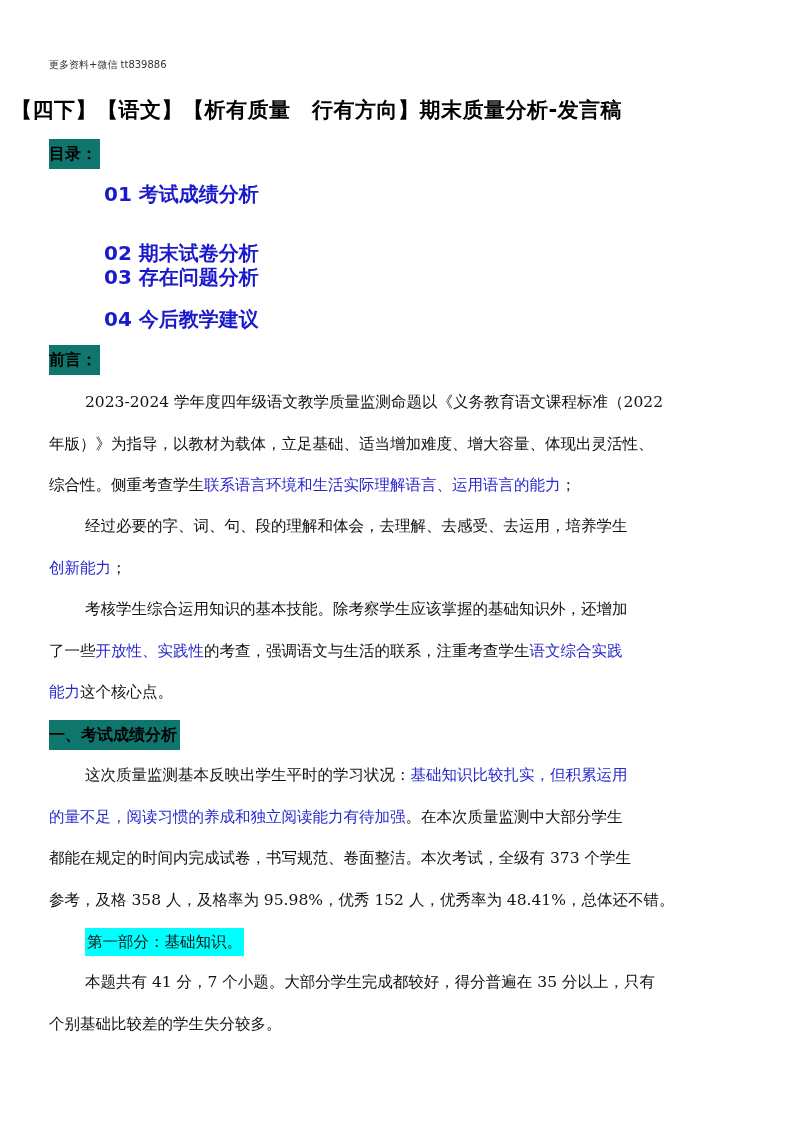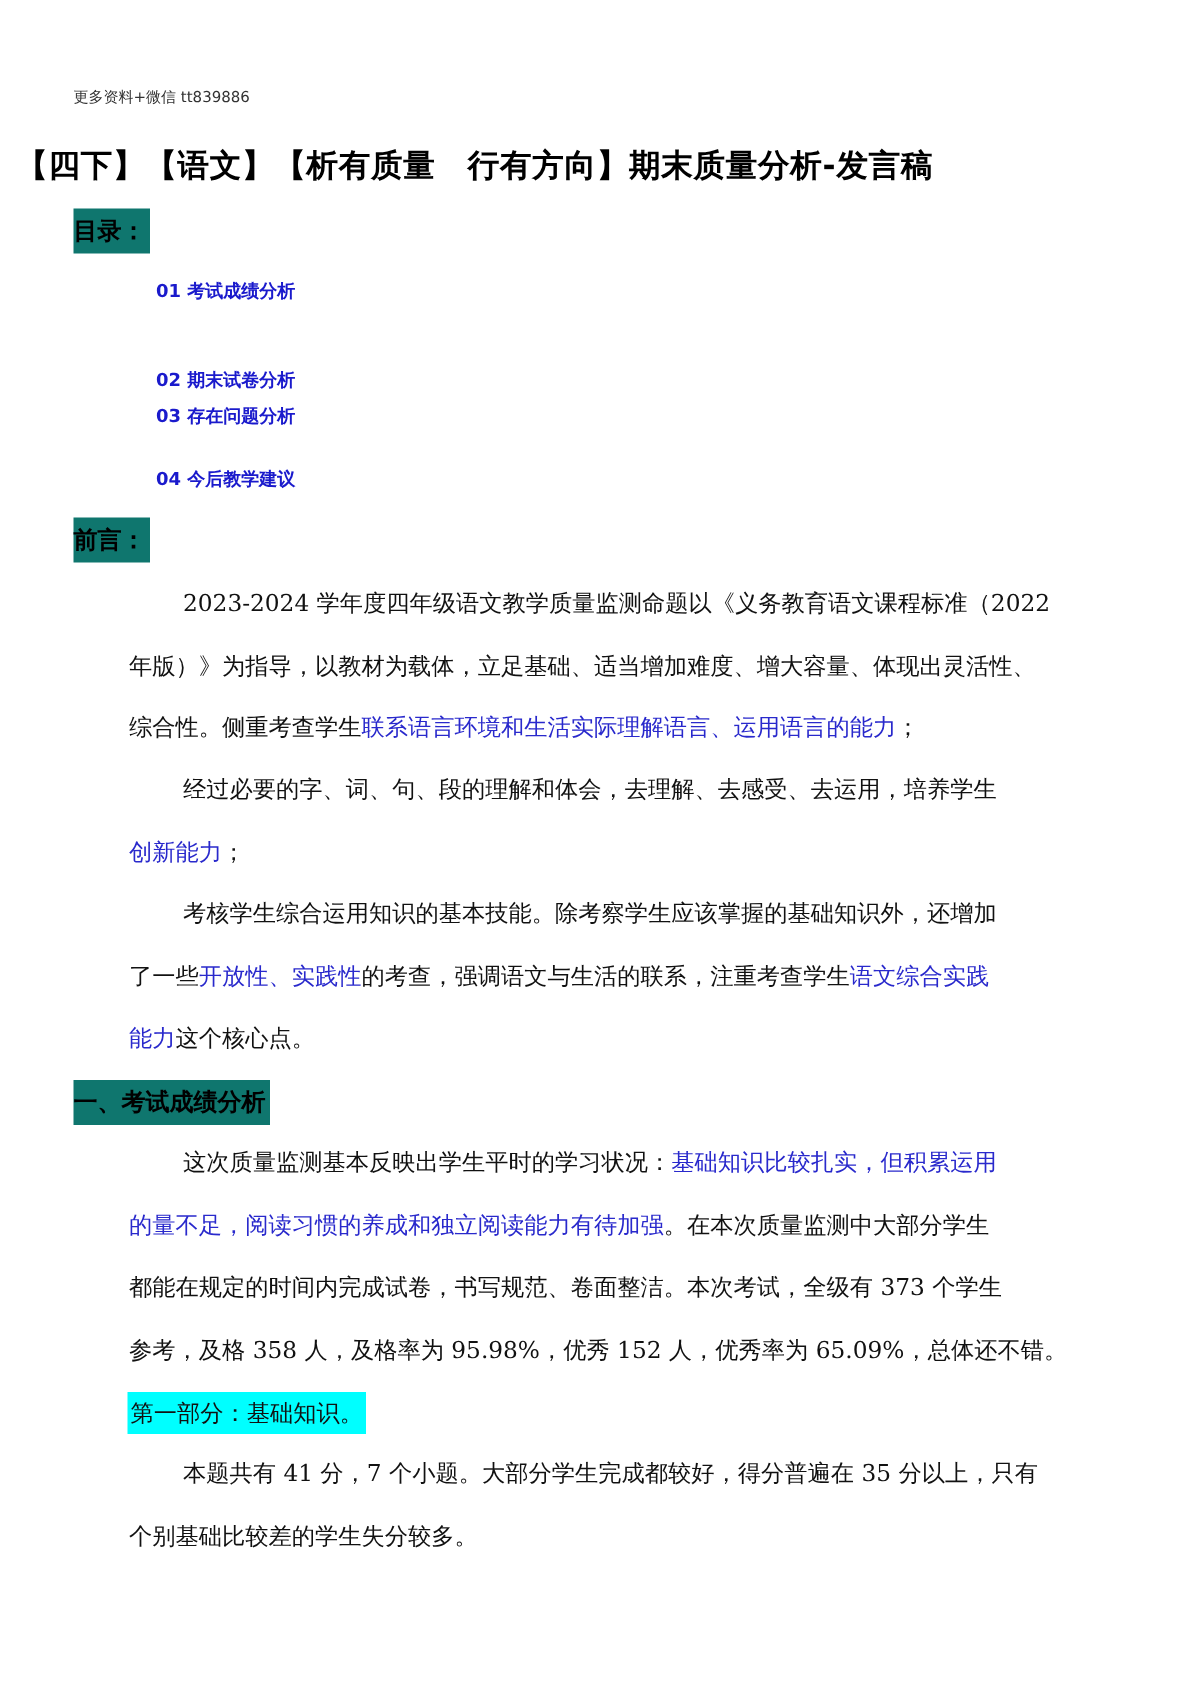--- a/index.html
+++ b/index.html
@@ -25,29 +25,28 @@
   .hl-cyan { background: #00ffff; }
   .heading {
     position: absolute; left: 49px;
     font-family: "DejaVu Sans", "Liberation Sans", sans-serif;
     font-weight: bold; font-size: 16px; color: #000;
     padding: 4px 3px 4px 0; line-height: 22px;
   }
   .toc-item {
     position: absolute; left: 104px;
     font-family: "DejaVu Sans", "Liberation Sans", sans-serif;
-    font-weight: bold; font-size: 12px; color: #1a1acc;
+    font-weight: bold; font-size: 20px; color: #1a1acc;
     line-height: 22px;
   }
   .para {
     position: absolute; left: 49px; width: 696px;
     font-size: 15.5px; line-height: 41.5px;
     text-align: justify;
     font-family: "DejaVu Serif", "Liberation Serif", serif;
-    margin-left: 37px;
   }
   .line { display: block; white-space: nowrap; }
   .indent { padding-left: 36px; }
   .blue { color: #2929cc; }
   .subsection {
     position: absolute; left: 85px; top: 928px;
     font-size: 15.5px; line-height: 24px; padding: 2px 2px;
   }
 </style>
 </head>
@@ -96,21 +95,21 @@
     <span class="line indent">经过必要的字、词、句、段的理解和体会，去理解、去感受、去运用，培养学生</span>
     <span class="line"><span class="blue">创新能力</span><span>；</span></span>
   </div>
 
   <div class="heading hl-yellow" style="top:720px;">一、考试成绩分析</div>
 
   <div class="para" style="top:755px;">
     <span class="line indent"><span>这次质量监测基本反映出学生平时的学习状况：</span><span class="blue">基础知识比较扎实，但积累运用</span></span>
     <span class="line"><span class="blue">的量不足，阅读习惯的养成和独立阅读能力有待加强</span><span>。在本次质量监测中大部分学生</span></span>
     <span class="line">都能在规定的时间内完成试卷，书写规范、卷面整洁。本次考试，全级有 373 个学生</span>
-    <span class="line">参考，及格 358 人，及格率为 95.98%，优秀 152 人，优秀率为 65.09%，总体还不错。</span>
+    <span class="line">参考，及格 358 人，及格率为 95.98%，优秀 152 人，优秀率为 48.41%，总体还不错。</span>
   </div>
 
   <div class="subsection hl-cyan">第一部分：基础知识。</div>
 
   <div class="para" style="top:962px;">
     <span class="line indent">本题共有 41 分，7 个小题。大部分学生完成都较好，得分普遍在 35 分以上，只有</span>
     <span class="line">个别基础比较差的学生失分较多。</span>
   </div>
 
 </div>

